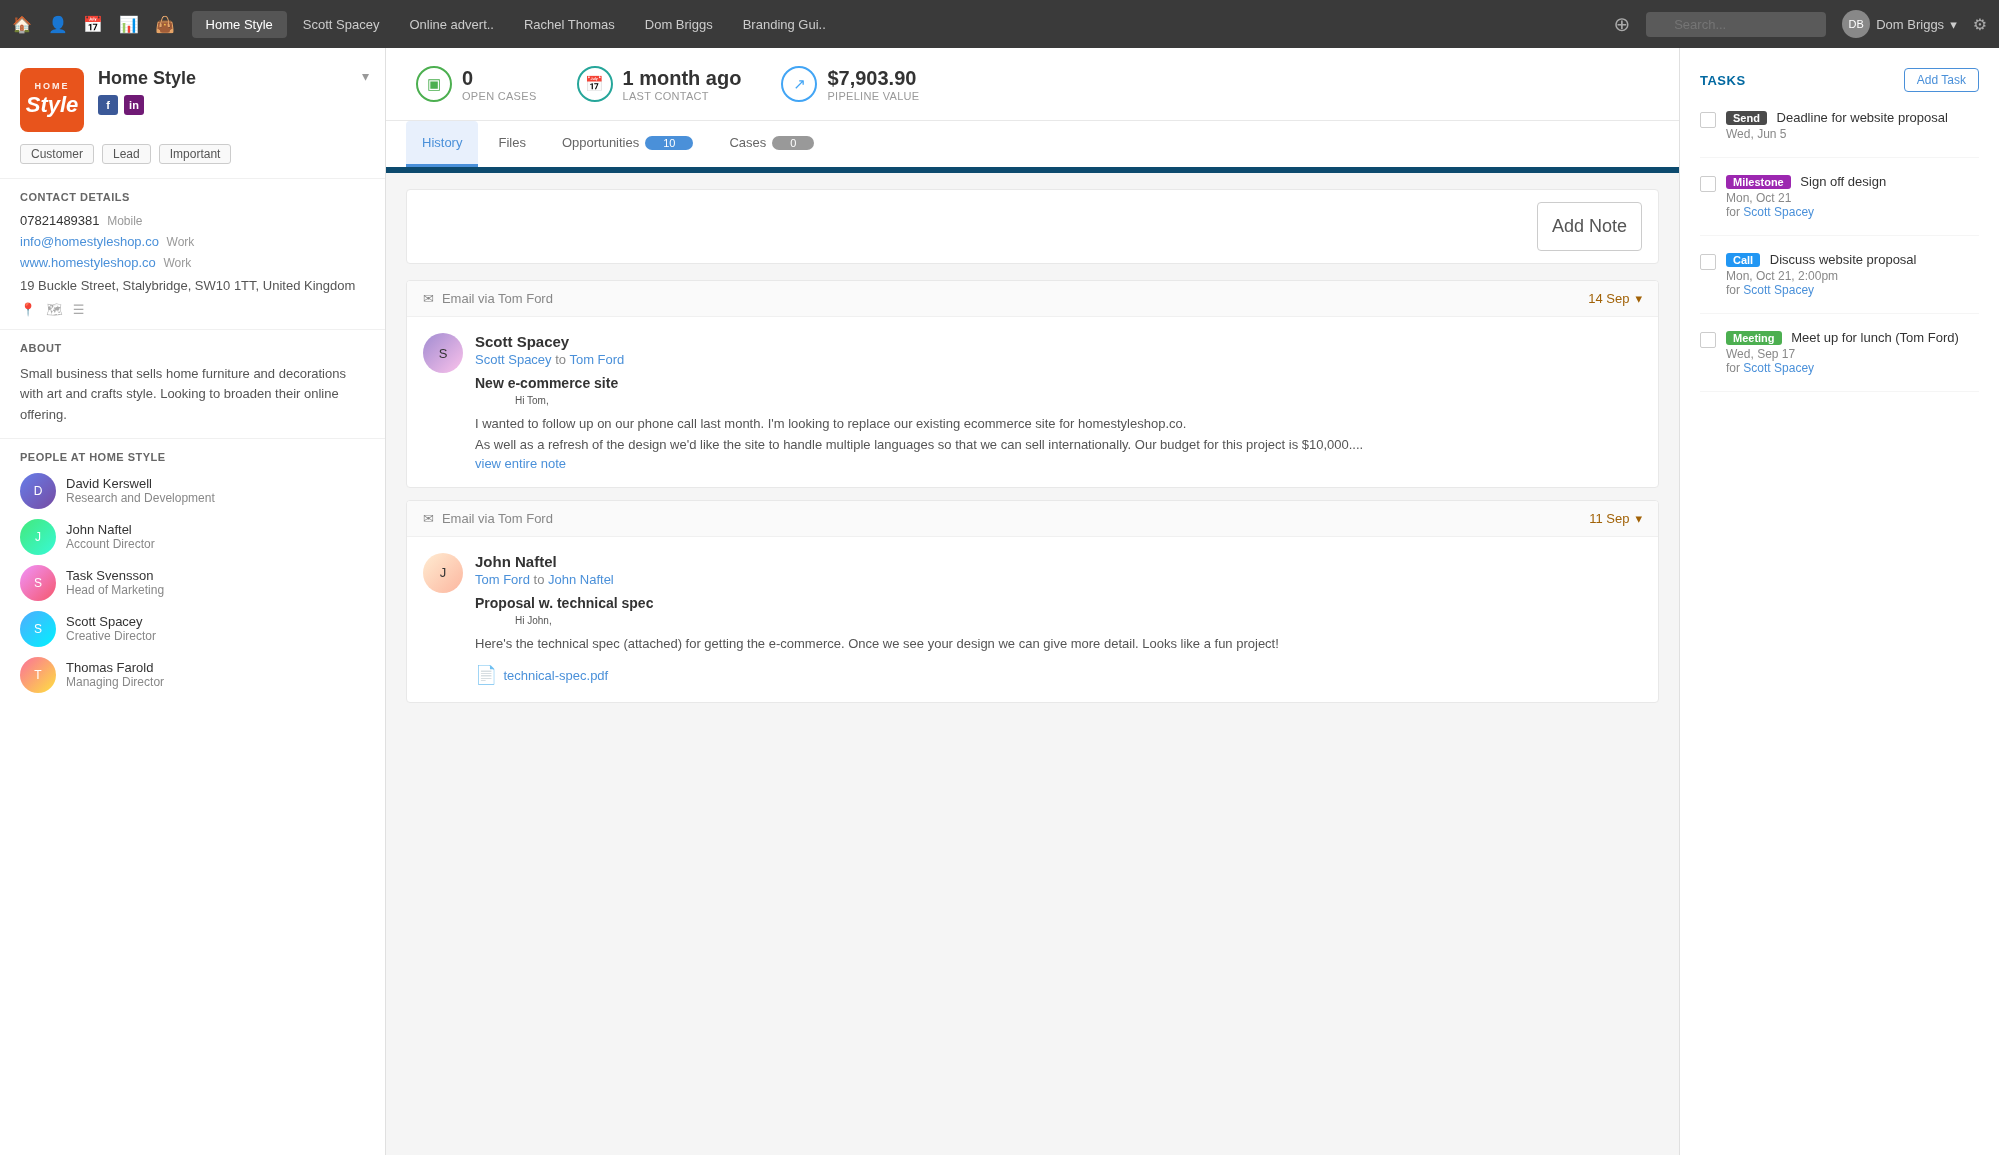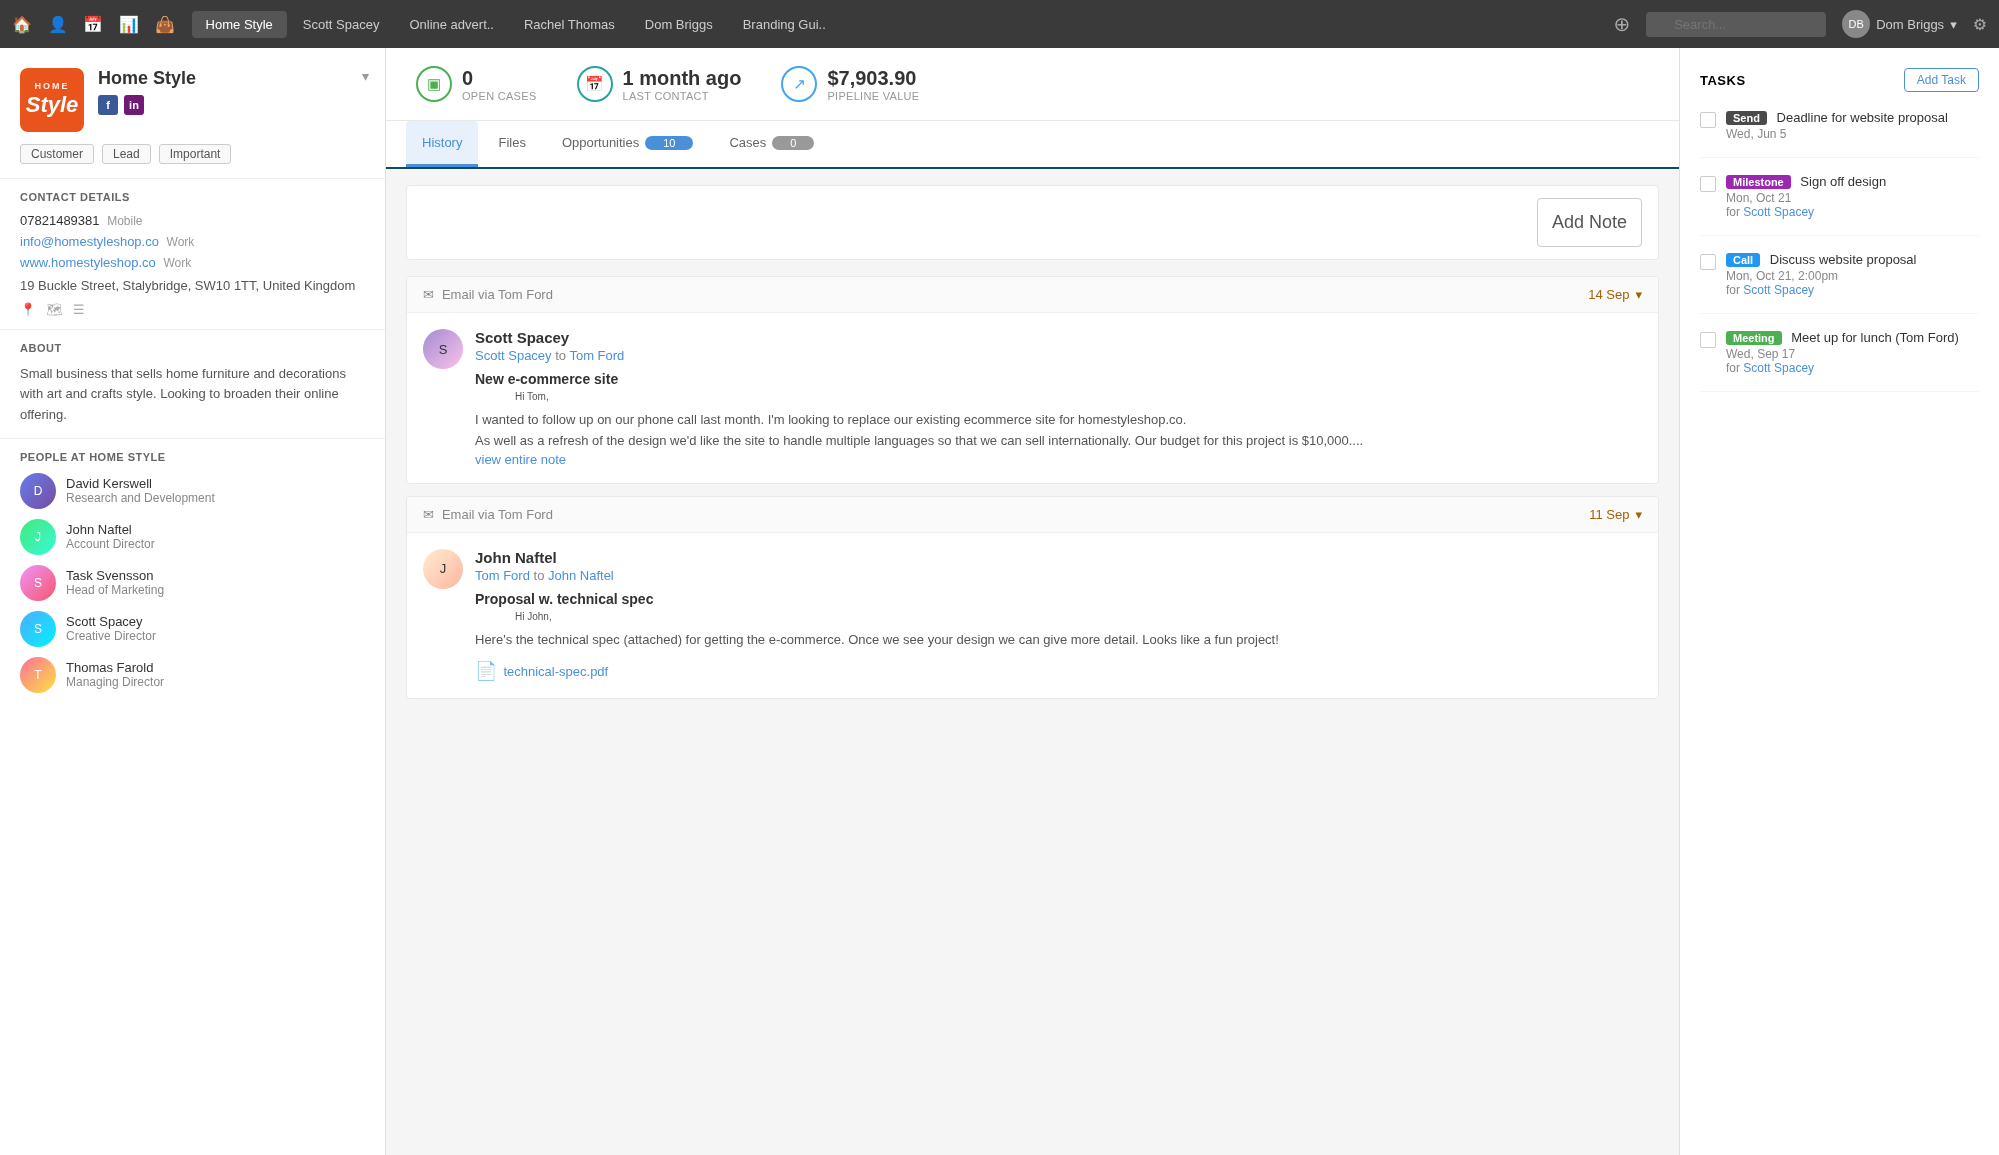--- a/index.html
+++ b/index.html
@@ -126,21 +126,21 @@
     .stat-number { font-size: 20px; font-weight: 600; color: #333; }
     .stat-label { font-size: 11px; color: #999; text-transform: uppercase; letter-spacing: 0.3px; }
 
     
     .content-tabs {
       background: #fff;
       padding: 0 20px;
       display: flex;
       align-items: center;
       gap: 4px;
-      border-bottom: 2px solid #0c4a6e;
+      border-bottom: 6px solid #0c4a6e;
     }
     .content-tab {
       padding: 14px 16px; font-size: 13px; color: #666; cursor: pointer; border-bottom: 3px solid transparent;
       display: flex; align-items: center; gap: 6px;
     }
     .content-tab.active { color: #4a90d9; border-bottom-color: #4a90d9; background: #e8f0fc; border-radius: 4px 4px 0 0; }
     .tab-badge {
       background: #4a90d9; color: #fff; border-radius: 10px; padding: 1px 18px; font-size: 11px;
     }
     .tab-badge.gray { background: #999; }
@@ -184,21 +184,21 @@
     
     .right-panel {
       width: 320px;
       background: #fff;
       border-left: 1px solid #e0e0e0;
       overflow-y: auto;
       flex-shrink: 0;
       padding: 20px;
     }
     .panel-header { display: flex; justify-content: space-between; align-items: center; margin-bottom: 18px; }
-    .panel-title { font-size: 13px; font-weight: 700; text-transform: uppercase; letter-spacing: 0.5px; color: #000000; }
+    .panel-title { font-size: 13px; font-weight: 700; text-transform: uppercase; letter-spacing: 0.5px; color: #0369a1; }
     .add-task-btn {
       border: 1px solid #4a90d9; color: #4a90d9; background: #fff; padding: 4px 12px;
       border-radius: 4px; cursor: pointer; font-size: 12px;
     }
 
     .task-item { display: flex; align-items: flex-start; gap: 10px; margin-bottom: 16px; padding-bottom: 16px; border-bottom: 1px solid #f5f5f5; }
     .task-check { width: 16px; height: 16px; border: 1px solid #ccc; border-radius: 2px; flex-shrink: 0; margin-top: 2px; cursor: pointer; }
     .task-body { flex: 1; }
     .task-type-badge {
       display: inline-block; padding: 1px 7px; border-radius: 3px; font-size: 11px; font-weight: 700; color: #fff; margin-right: 6px;

